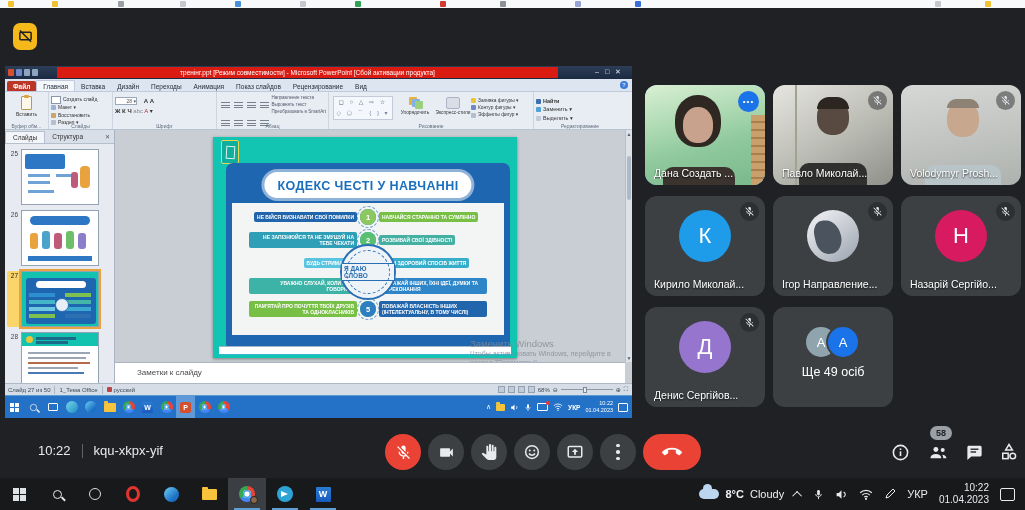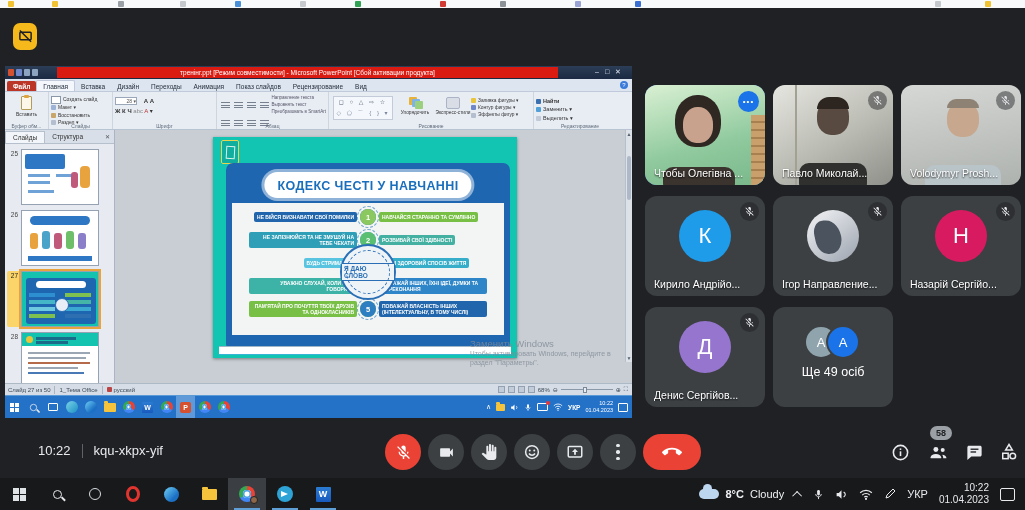--- a/index.html
+++ b/index.html
@@ -458,20 +458,23 @@
         <div class="w2">раздел "Параметры".</div>
       </div>
 
       <div class="vscroll">
         <span class="arr" style="top:1px">▲</span>
         <span class="vthumb"></span>
         <span class="arr" style="bottom:1px">▼</span>
       </div>
     </div>
 
+    <div class="notes">
+      <span>Заметки к слайду</span>
+    </div>
 
     <div class="statusbar">
       <span style="margin-left:3px">Слайд 27 из 50</span>
       <span class="sep"></span>
       <span>1_Тема Office</span>
       <span class="sep"></span>
       <span class="chip" style="background:#b44"></span>
       <span>русский</span>
       <div class="szoom">
         <span class="viewbtn"></span>
@@ -561,21 +564,21 @@
   </div>
 
   <div class="tile speaking" style="left:645px;top:85px">
     <div class="vid" style="background:linear-gradient(165deg,#d9f0d2,#8fc99d 60%,#79b88a)">
       <i class="abs" style="right:0;top:30px;bottom:0;width:14px;background:repeating-linear-gradient(#c9a06b 0 6px,#a87f4e 6px 8px)"></i>
       <span class="head" style="left:30px;top:10px;width:46px;height:52px;background:#2e2722"></span>
       <span class="head" style="left:38px;top:22px;width:30px;height:36px;background:#c9a28d"></span>
       <span class="body" style="left:18px;bottom:-8px;width:72px;height:26px;background:#3a332e"></span>
     </div>
     <div class="tile-menu">•••</div>
-    <span class="tile-name">Чтобы Олегівна ...</span>
+    <span class="tile-name">Дана Создать ...</span>
   </div>
 
   <div class="tile" style="left:773px;top:85px">
     <div class="vid" style="background:linear-gradient(150deg,#e6e6e0,#b9bab2 55%,#8f9089)">
       <i class="abs" style="left:22px;top:0;bottom:0;width:2px;background:#a3a094"></i>
       <span class="head" style="left:44px;top:14px;width:32px;height:36px;background:#584a40"></span>
       <i class="abs" style="left:44px;top:12px;width:32px;height:12px;background:#2c2520;border-radius:12px 12px 0 0"></i>
       <span class="body" style="left:26px;bottom:-8px;width:68px;height:30px;background:#30302e"></span>
     </div>
     <div class="mic-off">
@@ -600,21 +603,21 @@
     <span class="tile-name">Volodymyr Prosh...</span>
   </div>
 
   <div class="tile" style="left:645px;top:196px">
     <div class="letter-av" style="background: rgb(30, 155, 233);">К</div>
     <div class="mic-off">
       <svg width="11" height="11" viewBox="0 0 24 24">
           <path fill="#e8eaed" d="M19 11h-1.7c0 .74-.16 1.43-.43 2.05l1.23 1.23c.56-.98.9-2.09.9-3.28zm-4.02.17c0-.06.02-.11.02-.17V5c0-1.66-1.34-3-3-3S9 3.34 9 5v.18l5.98 5.99zM4.27 3L3 4.27l6.01 6.01V11c0 1.66 1.33 3 2.99 3 .22 0 .44-.03.65-.08l1.66 1.66c-.71.33-1.5.52-2.31.52-2.76 0-5.3-2.1-5.3-5.1H5c0 3.41 2.72 6.23 6 6.72V21h2v-3.28c.91-.13 1.77-.45 2.54-.9L19.73 21 21 19.73 4.27 3z"></path>
         </svg>
     </div>
-    <span class="tile-name">Кирило Андрійо...</span>
+    <span class="tile-name">Кирило Миколай...</span>
   </div>
 
   <div class="tile" style="left:773px;top:196px">
     <div class="photo-av"></div>
     <div class="mic-off">
       <svg width="11" height="11" viewBox="0 0 24 24">
           <path fill="#e8eaed" d="M19 11h-1.7c0 .74-.16 1.43-.43 2.05l1.23 1.23c.56-.98.9-2.09.9-3.28zm-4.02.17c0-.06.02-.11.02-.17V5c0-1.66-1.34-3-3-3S9 3.34 9 5v.18l5.98 5.99zM4.27 3L3 4.27l6.01 6.01V11c0 1.66 1.33 3 2.99 3 .22 0 .44-.03.65-.08l1.66 1.66c-.71.33-1.5.52-2.31.52-2.76 0-5.3-2.1-5.3-5.1H5c0 3.41 2.72 6.23 6 6.72V21h2v-3.28c.91-.13 1.77-.45 2.54-.9L19.73 21 21 19.73 4.27 3z"></path>
         </svg>
     </div>
     <span class="tile-name">Ігор Направление...</span>

